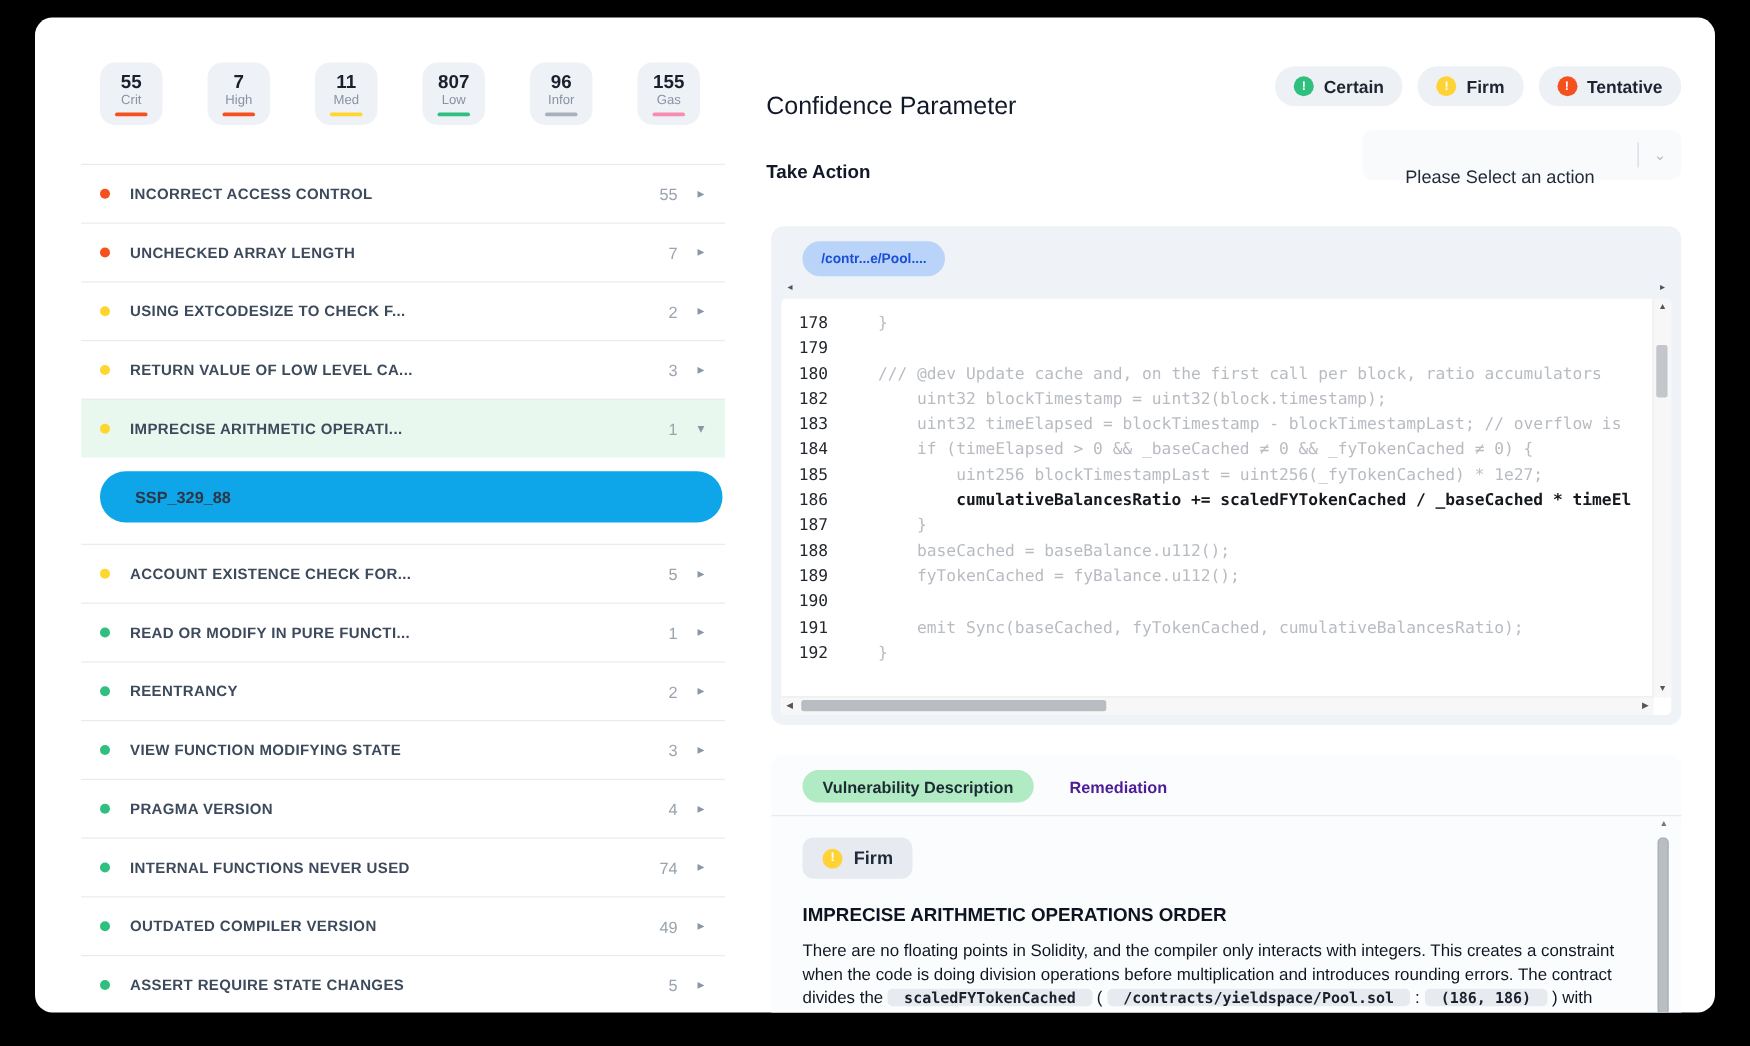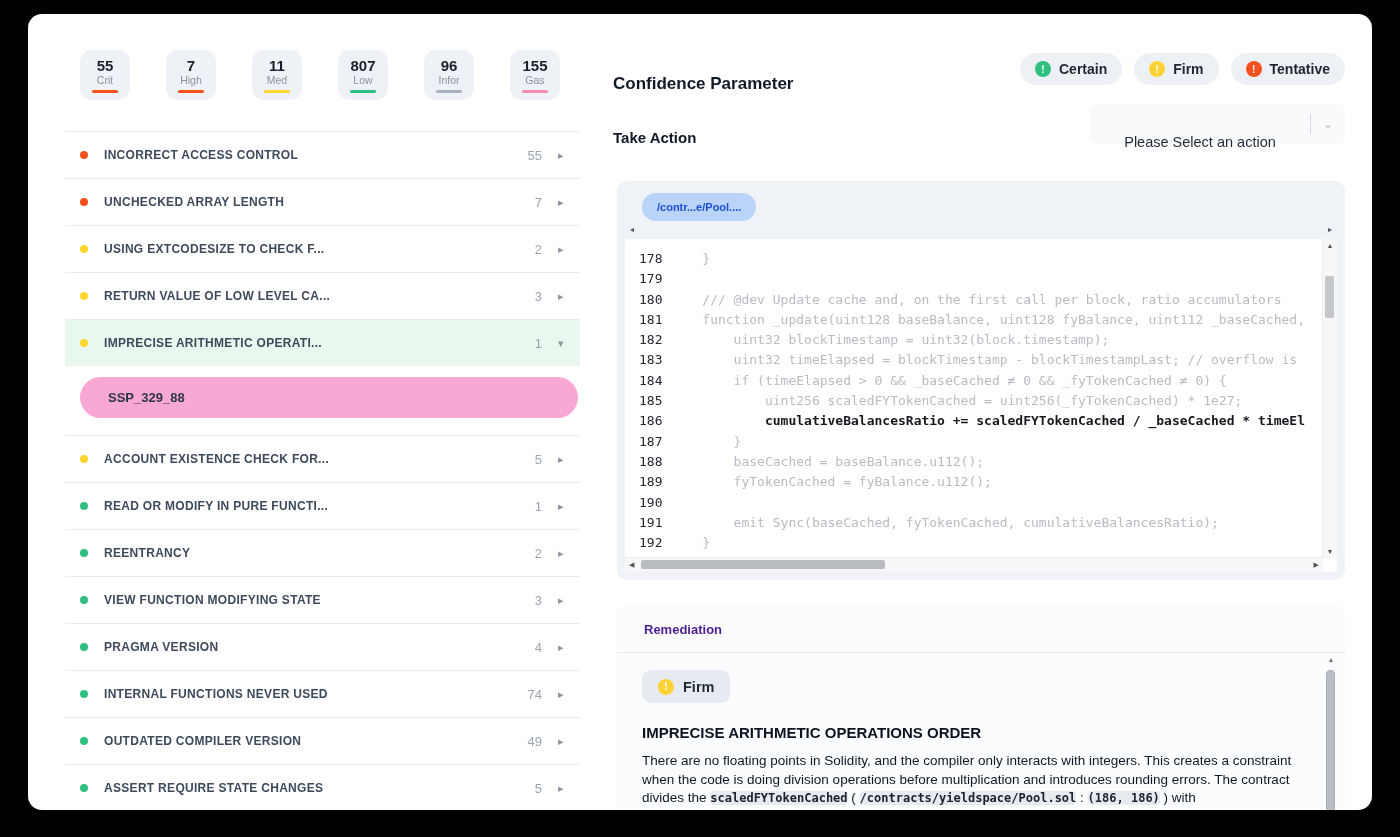--- a/index.html
+++ b/index.html
@@ -22,26 +22,26 @@
   .vuln-row.selected{background:#e9f8ef;}
   .dot{width:8px;height:8px;border-radius:50%;flex:0 0 8px;}
   .vuln-label{flex:1;margin-left:16px;font-size:12px;font-weight:700;color:#3d4a5c;
               letter-spacing:.3px;white-space:nowrap;overflow:hidden;}
   .vuln-count{font-size:13px;color:#9aa3ae;margin-right:16px;}
   .caret{width:12px;color:#8b95a3;font-size:11px;line-height:1;}
   .caret::before{content:'▸';}
   .caret.down::before{content:'▾';}
   .finding-wrap{display:none;}
   .finding-wrap.show{display:block;padding:11px 0 17px 0;}
-  .finding-pill{height:41px;margin:0 2px 0 15px;background:#f9a8d4;border-radius:21px;
+  .finding-pill{height:41px;margin:0 2px 0 15px;background:#0ea5e9;border-radius:21px;
                 display:flex;align-items:center;padding-left:28px;font-size:13px;
                 font-weight:600;color:#2c3645;cursor:pointer;}
 
   
-  .conf-title{position:absolute;left:585px;top:60px;font-size:17px;font-weight:700;color:#111827;}
+  .conf-title{position:absolute;left:585px;top:60px;font-size:20px;font-weight:400;color:#111827;}
   .conf-badges{position:absolute;right:27px;top:39px;display:flex;gap:12px;}
   .conf-badge{height:32px;background:#edf1f6;border-radius:16px;display:flex;align-items:center;
               padding:0 15px;gap:8px;cursor:pointer;}
   .bang{width:16px;height:16px;border-radius:50%;color:#fff;font-size:10px;font-weight:700;
         display:flex;align-items:center;justify-content:center;}
   .conf-badge-label{font-size:14px;font-weight:700;color:#1e2430;}
 
   .action-label{position:absolute;left:585px;top:115px;font-size:15px;font-weight:700;color:#111827;}
   .action-select{position:absolute;left:1062px;top:90px;width:255px;height:40px;background:#f8fafc;
                  border-radius:8px;display:flex;align-items:center;cursor:pointer;}
@@ -87,21 +87,21 @@
             align-items:center;padding:0 2px;cursor:pointer;border-radius:13px;}
   .desc-tab.active{background:#b0ebc4;color:#1c2b33;padding:0 16px;}
   .desc-divider{position:absolute;left:0;right:0;top:48px;height:1px;background:#e7eaee;}
   .firm-pill{position:absolute;left:25px;top:66px;height:33px;background:#e7ebf1;border-radius:9px;
              display:flex;align-items:center;gap:9px;padding:0 16px;cursor:pointer;}
   .firm-label{font-size:14.5px;font-weight:600;color:#1f2937;}
   .desc-heading{position:absolute;left:25px;top:120px;font-size:15px;font-weight:700;color:#0d1320;}
   .desc-paragraph{position:absolute;left:25px;top:148px;width:665px;font-size:13.5px;
                   font-weight:500;color:#0f1722;line-height:18.5px;}
   .inline-code{font-family:"DejaVu Sans Mono", monospace;font-size:12px;font-weight:700;
-               background:#e7eaee;border-radius:4px;padding:0 0;color:#1a202c;}
+               background:#e7eaee;border-radius:4px;padding:0 13px;color:#1a202c;}
   .desc-sb{position:absolute;right:8px;top:52px;bottom:0;width:12px;cursor:pointer;}
   .desc-sb .arr-up{position:absolute;top:0;left:0;width:12px;text-align:center;font-size:7px;color:#777;}
   .desc-sb .thumb{position:absolute;left:1px;width:9px;top:14px;bottom:2px;background:#b9bdc4;
                   border-radius:4px;border:1px solid #a8acb3;box-sizing:border-box;}
 </style>
 </head>
 <body>
 
 <div class="card">
 
@@ -320,43 +320,39 @@
           <div class="code-line">
             <span class="ln">179</span>
             <span class="ct"></span>
           </div>
 
           <div class="code-line">
             <span class="ln">180</span>
             <span class="ct">    /// @dev Update cache and, on the first call per block, ratio accumulators</span>
           </div>
 
-          <div class="code-line">
-            <span class="ln">181</span>
-            <span class="ct">    function _update(uint128 baseBalance, uint128 fyBalance, uint112 _baseCached,</span>
-          </div>
 
           <div class="code-line">
             <span class="ln">182</span>
             <span class="ct">        uint32 blockTimestamp = uint32(block.timestamp);</span>
           </div>
 
           <div class="code-line">
             <span class="ln">183</span>
             <span class="ct">        uint32 timeElapsed = blockTimestamp - blockTimestampLast; // overflow is</span>
           </div>
 
           <div class="code-line">
             <span class="ln">184</span>
             <span class="ct">        if (timeElapsed &gt; 0 &amp;&amp; _baseCached ≠ 0 &amp;&amp; _fyTokenCached ≠ 0) {</span>
           </div>
 
           <div class="code-line">
             <span class="ln">185</span>
-            <span class="ct">            uint256 scaledFYTokenCached = uint256(_fyTokenCached) * 1e27;</span>
+            <span class="ct">            uint256 blockTimestampLast = uint256(_fyTokenCached) * 1e27;</span>
           </div>
 
           <div class="code-line hl">
             <span class="ln">186</span>
             <span class="ct">            cumulativeBalancesRatio += scaledFYTokenCached / _baseCached * timeEl</span>
           </div>
 
           <div class="code-line">
             <span class="ln">187</span>
             <span class="ct">        }</span>
@@ -395,20 +391,21 @@
         <span class="arr-l">◀</span>
         <div class="thumb" style="left:16px;width:244px;"></div>
         <span class="arr-r">▶</span>
       </div>
     </div>
   </div>
 
   <div class="desc-panel">
     <div class="desc-tabs">
 
+        <div class="desc-tab active">Vulnerability Description</div>
 
         <div class="desc-tab">Remediation</div>
       </div>
     <div class="desc-divider"></div>
     <div class="firm-pill">
       <span class="bang" id="firm-bang" style="background: rgb(255, 211, 53);">!</span>
       <span class="firm-label">Firm</span>
     </div>
     <div class="desc-heading">IMPRECISE ARITHMETIC OPERATIONS ORDER</div>
     <div class="desc-paragraph"><span>There are no floating points in Solidity, and the compiler only interacts with integers. This creates a constraint when the code is doing division operations before multiplication and introduces rounding errors. The contract divides the </span><span class="inline-code">scaledFYTokenCached</span><span> ( </span><span class="inline-code">/contracts/yieldspace/Pool.sol</span><span> : </span><span class="inline-code">(186, 186)</span><span> ) with</span></div>

